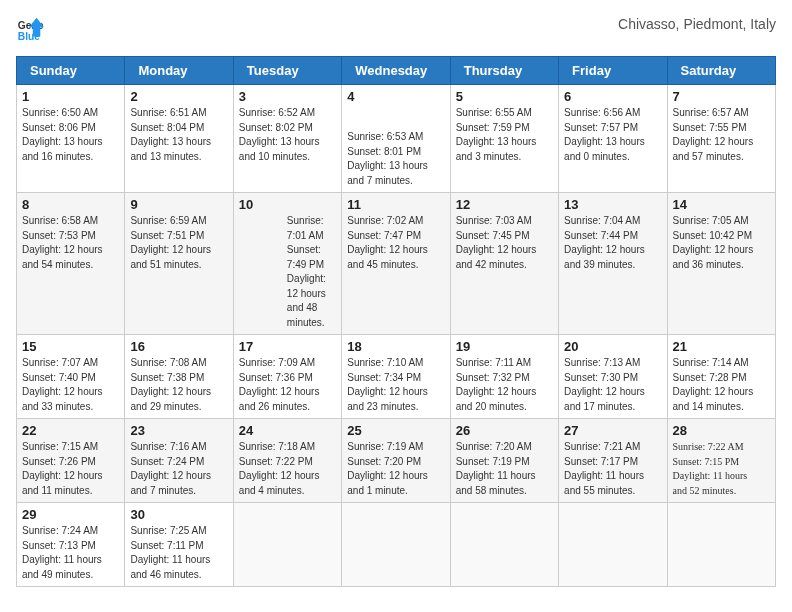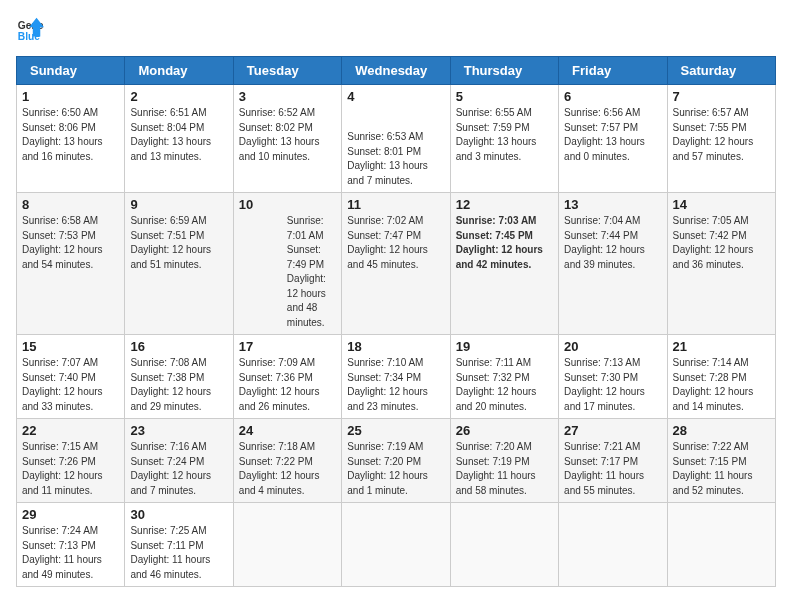--- a/index.html
+++ b/index.html
@@ -81,20 +81,21 @@
 
 <div class="header">
   <div class="logo">
     <svg class="logo-icon" viewBox="0 0 30 30">
       <text x="2" y="14" font-size="11" font-weight="bold" fill="#333">General</text>
       <text x="2" y="26" font-size="11" font-weight="bold" fill="#2196F3">Blue</text>
       <polygon points="22,2 30,12 26,12 26,22 18,22 18,12 14,12" fill="#2196F3"></polygon>
     </svg>
   </div>
   <div class="title-block">
+    <div class="location">Chivasso, Piedmont, Italy</div>
   </div>
 </div>
 
 <table class="calendar">
   <thead>
     <tr>
     <th>Sunday</th>
         <th>Monday</th>
         <th>Tuesday</th>
         <th>Wednesday</th>
@@ -179,36 +180,36 @@
         </td>
         <td>
           <span class="day-num">11</span>
           <div class="day-info" style="white-space: pre-line;">Sunrise: 7:02 AM
 Sunset: 7:47 PM
 Daylight: 12 hours
 and 45 minutes.</div>
         </td>
         <td>
           <span class="day-num">12</span>
-          <div class="day-info" style="white-space: pre-line; font-weight: bold;">Sunrise: 7:03 AM
+          <div class="day-info" style="white-space: pre-line;">Sunrise: 7:03 AM
 Sunset: 7:45 PM
 Daylight: 12 hours
 and 42 minutes.</div>
         </td>
         <td>
           <span class="day-num">13</span>
           <div class="day-info" style="white-space: pre-line;">Sunrise: 7:04 AM
 Sunset: 7:44 PM
 Daylight: 12 hours
 and 39 minutes.</div>
         </td>
         <td>
           <span class="day-num">14</span>
           <div class="day-info" style="white-space: pre-line;">Sunrise: 7:05 AM
-Sunset: 7:42 PM
+Sunset: 10:42 PM
 Daylight: 12 hours
 and 36 minutes.</div>
         </td>
       </tr>
       <tr>
         <td>
           <span class="day-num">15</span>
           <div class="day-info" style="white-space: pre-line;">Sunrise: 7:07 AM
 Sunset: 7:40 PM
 Daylight: 12 hours
@@ -295,21 +296,21 @@
         </td>
         <td>
           <span class="day-num">27</span>
           <div class="day-info" style="white-space: pre-line;">Sunrise: 7:21 AM
 Sunset: 7:17 PM
 Daylight: 11 hours
 and 55 minutes.</div>
         </td>
         <td>
           <span class="day-num">28</span>
-          <div class="day-info" style="white-space: pre-line;">Sunrise: 7:22 AM
+          <div class="day-info" style="white-space: pre-line; font-family: Liberation Serif, serif;">Sunrise: 7:22 AM
 Sunset: 7:15 PM
 Daylight: 11 hours
 and 52 minutes.</div>
         </td>
       </tr>
       <tr>
         <td>
           <span class="day-num">29</span>
           <div class="day-info" style="white-space: pre-line;">Sunrise: 7:24 AM
 Sunset: 7:13 PM

